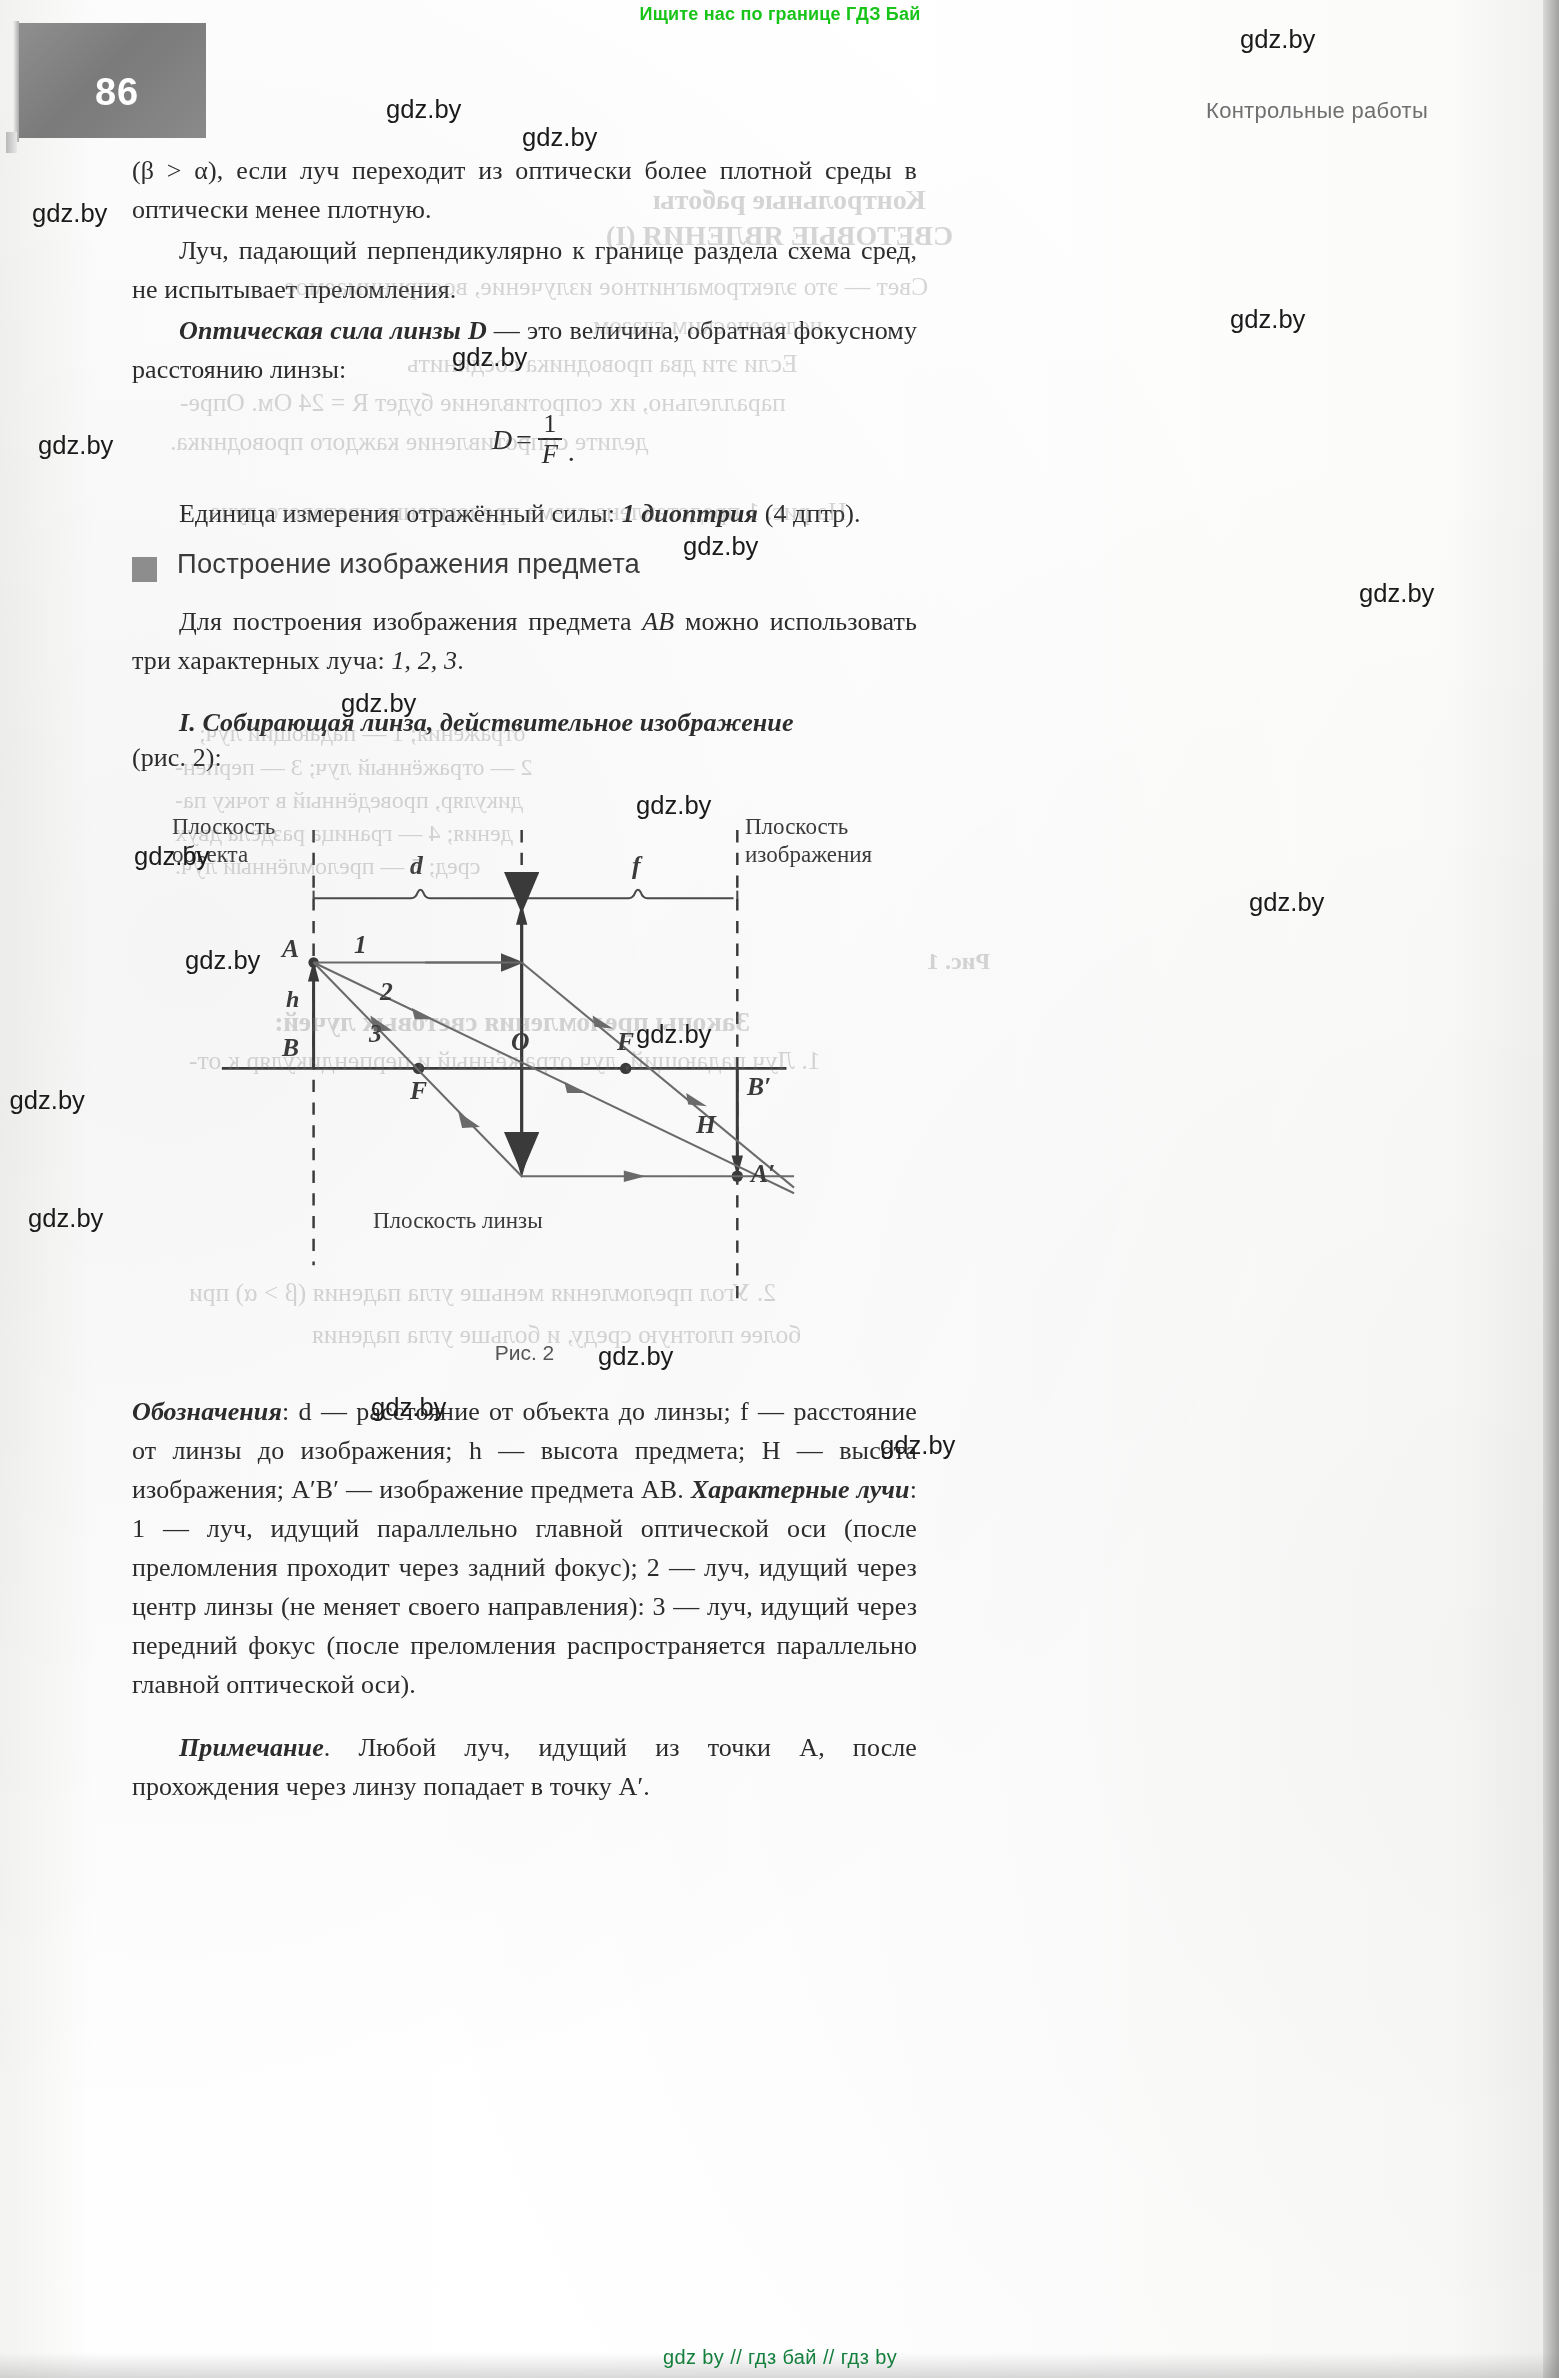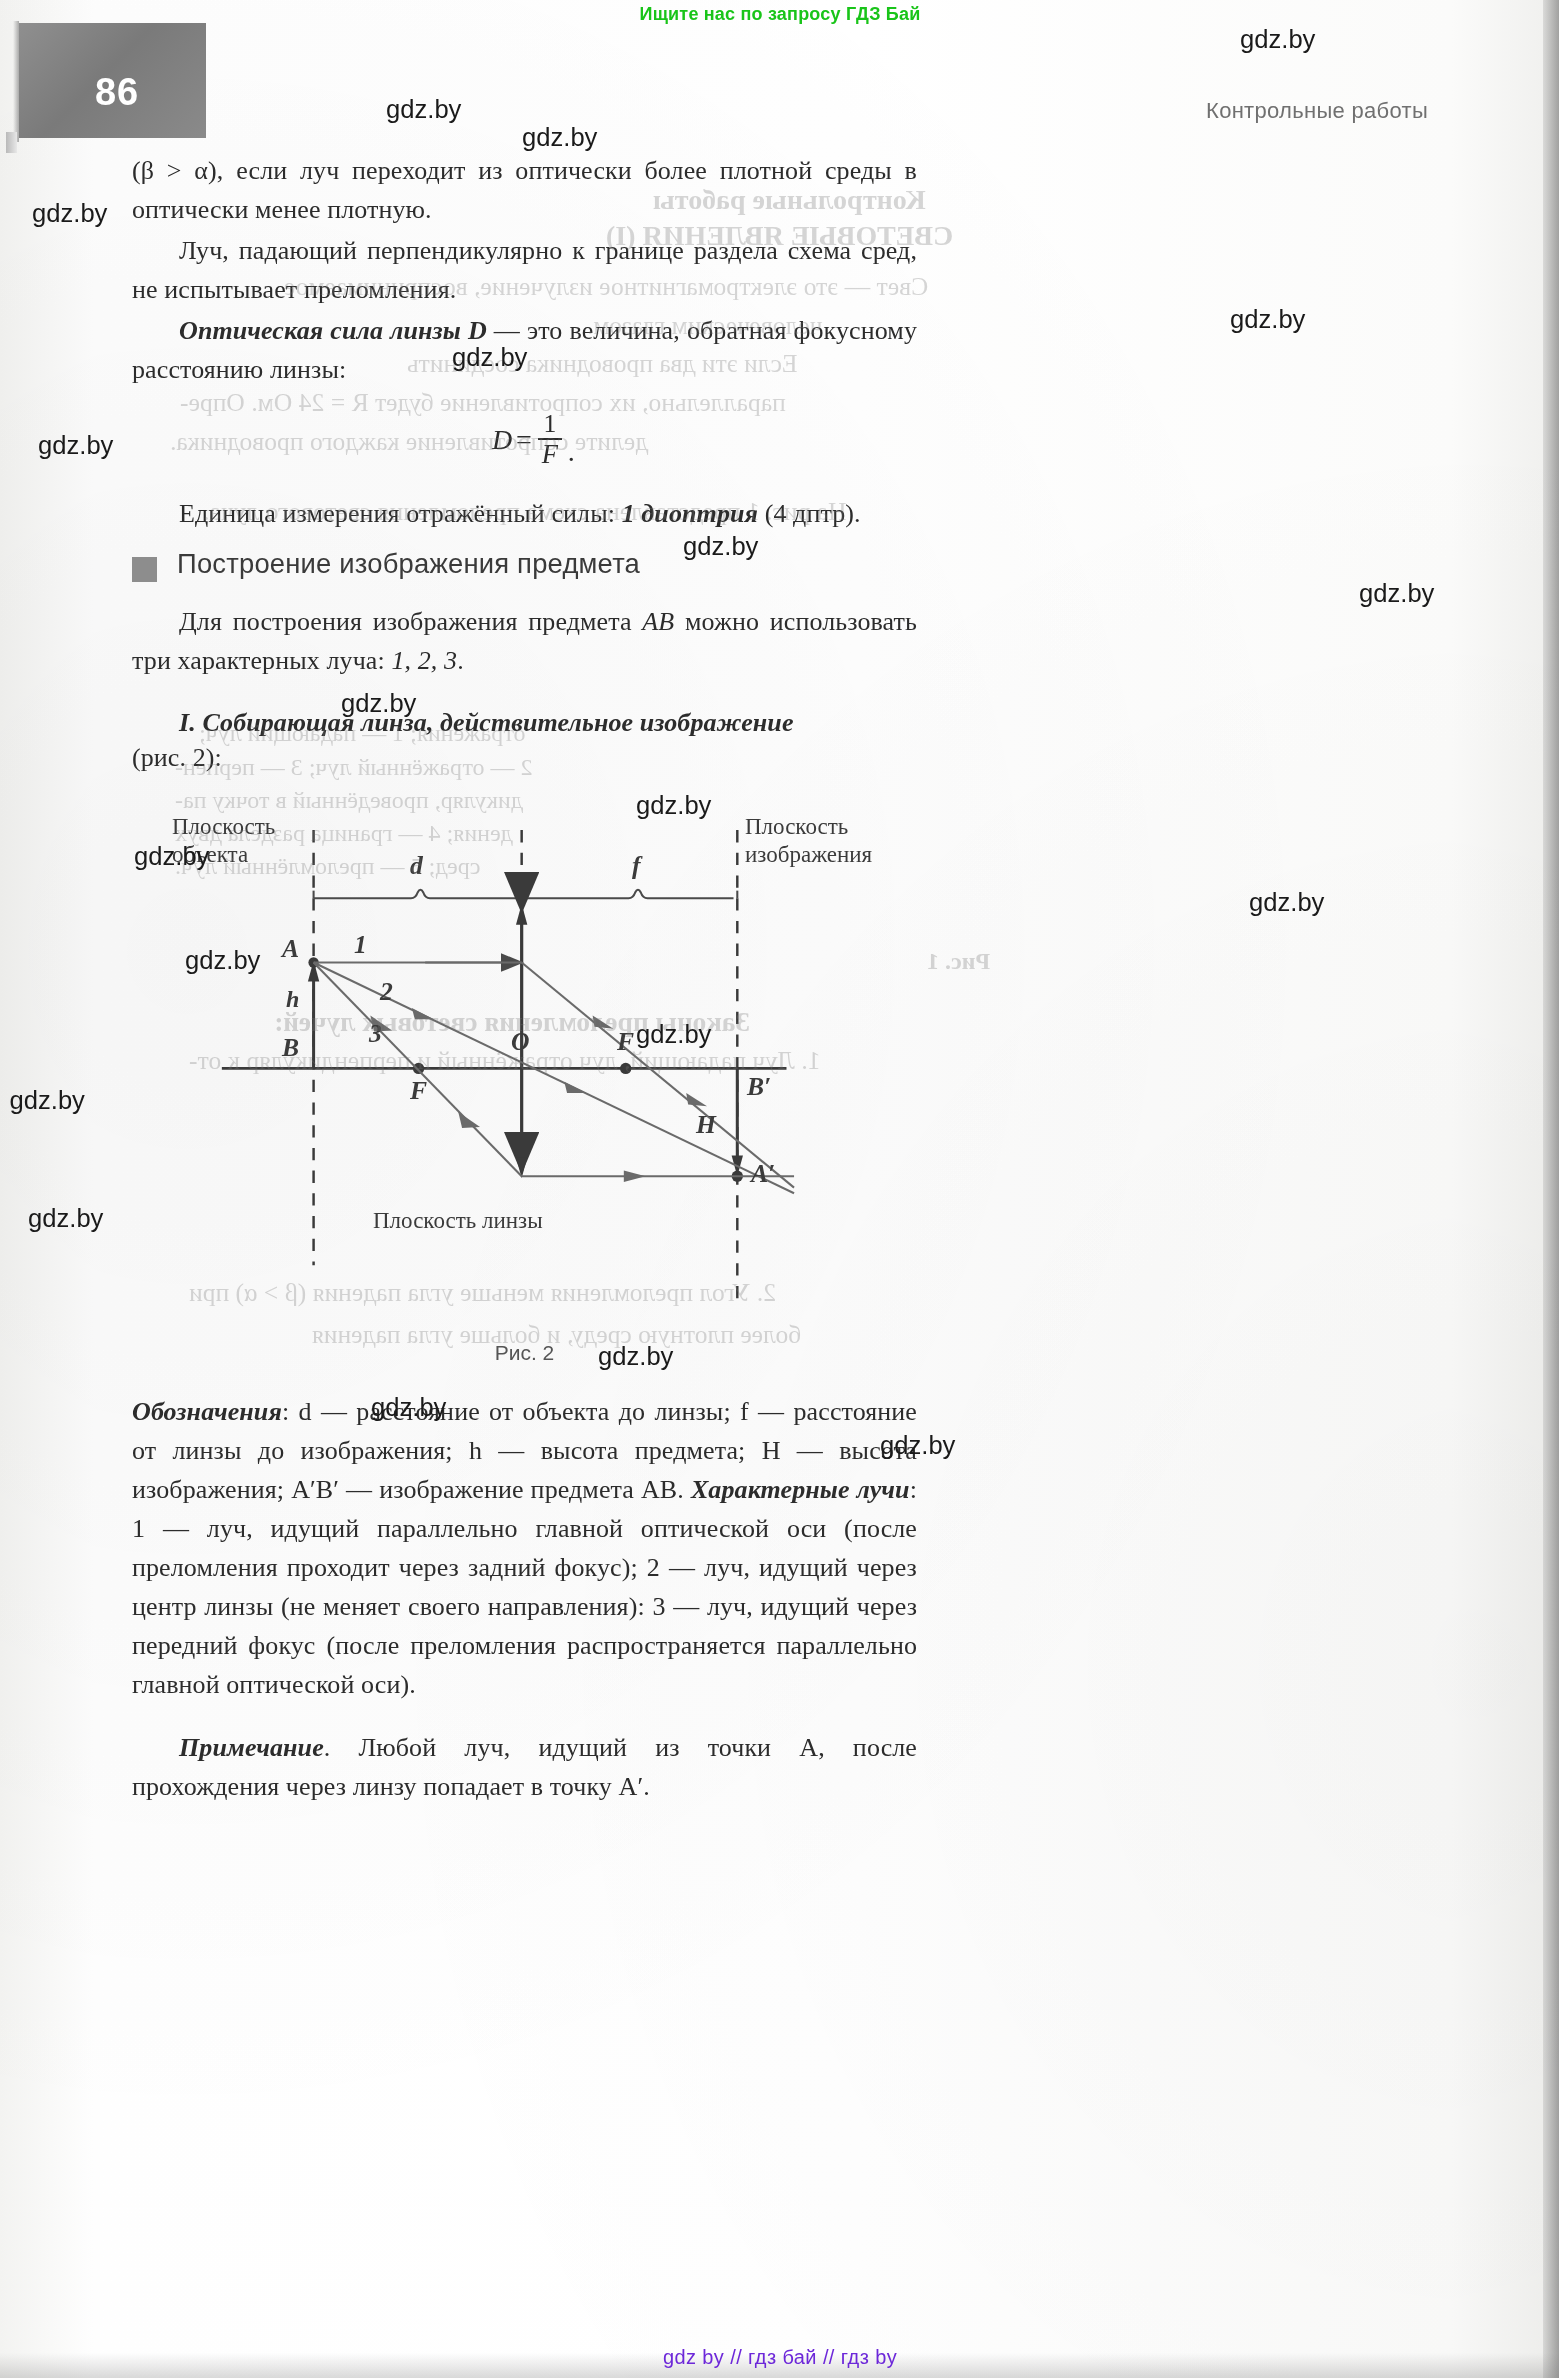--- a/index.html
+++ b/index.html
@@ -136,21 +136,21 @@
     transform:scaleX(-1);
     white-space:nowrap;pointer-events:none;
     font-size:25.6px;line-height:39px;z-index:1;
   }
   .ghost-b{font-weight:700;}
 
   
   #footer{
     position:absolute;left:0;bottom:9.5px;width:100%;text-align:center;
     font-family:"Liberation Sans",sans-serif;
-    font-size:20px;color:#6d28d9;letter-spacing:0.4px;
+    font-size:20px;color:#15803d;letter-spacing:0.4px;
   }
 </style>
 </head>
 <body>
 
 <div id="page"></div>
 
 <div>
   <div class="ghost ghost-b" style="left:653px;top:180px;font-size:28px;">Контрольные работы</div>
   <div class="ghost ghost-b" style="left:606px;top:216px;font-size:28px;">СВЕТОВЫЕ ЯВЛЕНИЯ (I)</div>
@@ -167,21 +167,21 @@
   <div class="ghost" style="left:175px;top:847px;font-size:24px;">сред; 5 — преломлённый луч.</div>
   <div class="ghost ghost-b" style="left:927px;top:942px;font-size:24px;">Рис. 1</div>
   <div class="ghost ghost-b" style="left:274px;top:1003px;font-size:27.4px;">Законы преломления световых лучей:</div>
   <div class="ghost" style="left:189px;top:1041px;">1. Луч падающий, луч отражённый и перпендикуляр к от-</div>
   <div class="ghost" style="left:189px;top:1273px;">2. Угол преломления меньше угла падения (β &gt; α) при</div>
   <div class="ghost" style="left:312px;top:1315px;">более плотную среду, и больше угла падения</div>
 </div>
 
 <div id="scan-noise"></div>
 
-<div id="promo">Ищите нас по запросу ГДЗ Бай</div>
+<div id="promo">Ищите нас по границе ГДЗ Бай</div>
 
 <div id="pagenum-block"></div>
 <div id="pagenum">86</div>
 <div id="spine-tick"></div>
 
 <div id="runhead">Контрольные работы</div>
 
 <div id="col">
 
   <p class="p">

